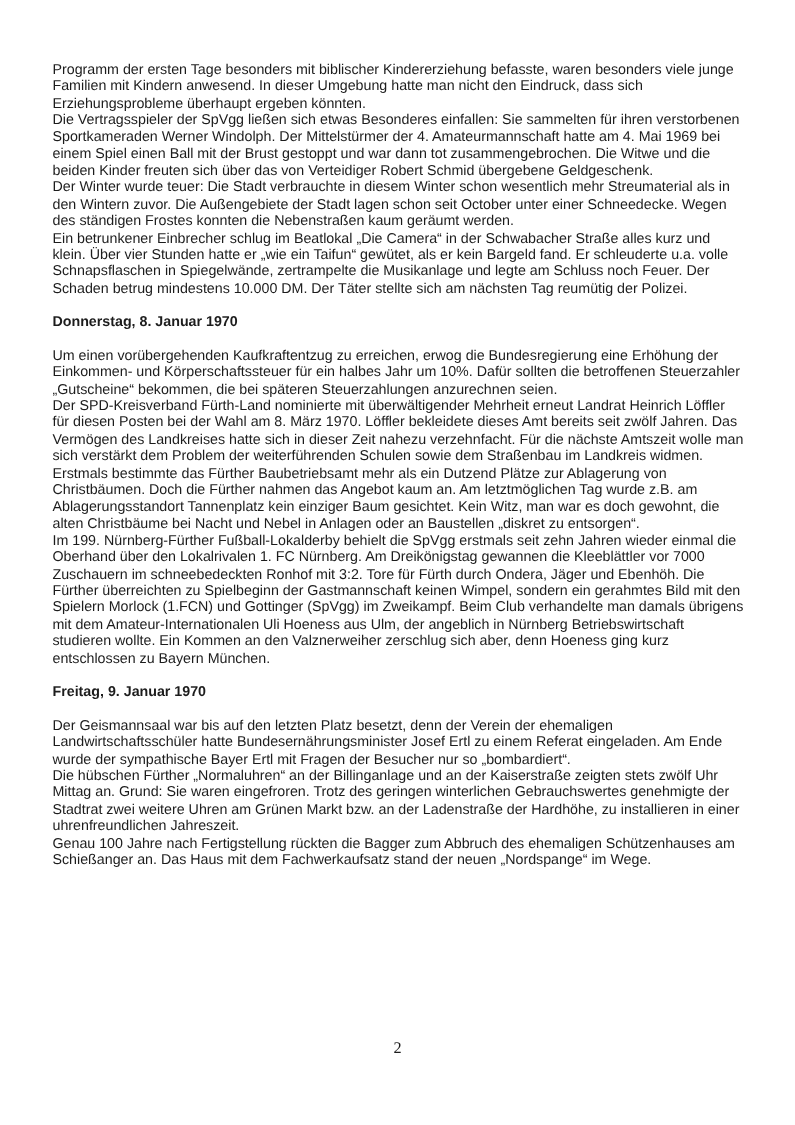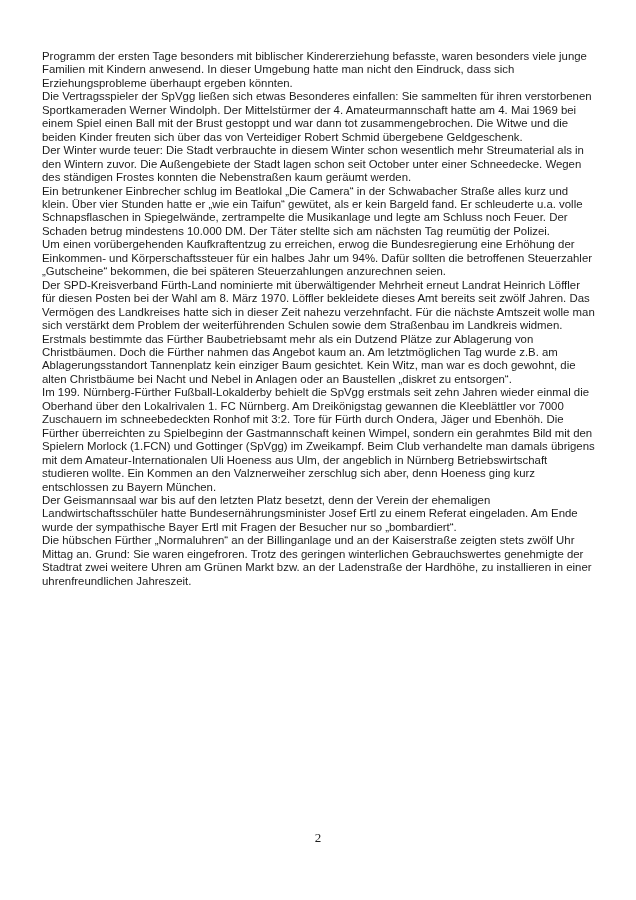--- a/index.html
+++ b/index.html
@@ -53,21 +53,24 @@
 </style>
 </head>
 <body style="background: rgb(255, 255, 255);">
 
 <div class="page" style="color: rgb(28, 28, 28);">
   <div class="doc-body">
       <p>Programm der ersten Tage besonders mit biblischer Kindererziehung befasste, waren besonders viele junge Familien mit Kindern anwesend. In dieser Umgebung hatte man nicht den Eindruck, dass sich Erziehungsprobleme überhaupt ergeben könnten.</p>
       <p>Die Vertragsspieler der SpVgg ließen sich etwas Besonderes einfallen: Sie sammelten für ihren verstorbenen Sportkameraden Werner Windolph. Der Mittelstürmer der 4. Amateurmannschaft hatte am 4. Mai 1969 bei einem Spiel einen Ball mit der Brust gestoppt und war dann tot zusammengebrochen. Die Witwe und die beiden Kinder freuten sich über das von Verteidiger Robert Schmid übergebene Geldgeschenk.</p>
       <p>Der Winter wurde teuer: Die Stadt verbrauchte in diesem Winter schon wesentlich mehr Streumaterial als in den Wintern zuvor. Die Außengebiete der Stadt lagen schon seit October unter einer Schneedecke. Wegen des ständigen Frostes konnten die Nebenstraßen kaum geräumt werden.</p>
       <p>Ein betrunkener Einbrecher schlug im Beatlokal „Die Camera“ in der Schwabacher Straße alles kurz und klein. Über vier Stunden hatte er „wie ein Taifun“ gewütet, als er kein Bargeld fand. Er schleuderte u.a. volle Schnapsflaschen in Spiegelwände, zertrampelte die Musikanlage und legte am Schluss noch Feuer. Der Schaden betrug mindestens 10.000 DM. Der Täter stellte sich am nächsten Tag reumütig der Polizei.</p>
-      <p>Um einen vorübergehenden Kaufkraftentzug zu erreichen, erwog die Bundesregierung eine Erhöhung der Einkommen- und Körperschaftssteuer für ein halbes Jahr um 94%. Dafür sollten die betroffenen Steuerzahler „Gutscheine“ bekommen, die bei späteren Steuerzahlungen anzurechnen seien.</p>
+      <h2>Donnerstag, 8. Januar 1970</h2>
+      <p>Um einen vorübergehenden Kaufkraftentzug zu erreichen, erwog die Bundesregierung eine Erhöhung der Einkommen- und Körperschaftssteuer für ein halbes Jahr um 10%. Dafür sollten die betroffenen Steuerzahler „Gutscheine“ bekommen, die bei späteren Steuerzahlungen anzurechnen seien.</p>
       <p>Der SPD-Kreisverband Fürth-Land nominierte mit überwältigender Mehrheit erneut Landrat Heinrich Löffler für diesen Posten bei der Wahl am 8. März 1970. Löffler bekleidete dieses Amt bereits seit zwölf Jahren. Das Vermögen des Landkreises hatte sich in dieser Zeit nahezu verzehnfacht. Für die nächste Amtszeit wolle man sich verstärkt dem Problem der weiterführenden Schulen sowie dem Straßenbau im Landkreis widmen.</p>
       <p>Erstmals bestimmte das Fürther Baubetriebsamt mehr als ein Dutzend Plätze zur Ablagerung von Christbäumen. Doch die Fürther nahmen das Angebot kaum an. Am letztmöglichen Tag wurde z.B. am Ablagerungsstandort Tannenplatz kein einziger Baum gesichtet. Kein Witz, man war es doch gewohnt, die alten Christbäume bei Nacht und Nebel in Anlagen oder an Baustellen „diskret zu entsorgen“.</p>
       <p>Im 199. Nürnberg-Fürther Fußball-Lokalderby behielt die SpVgg erstmals seit zehn Jahren wieder einmal die Oberhand über den Lokalrivalen 1. FC Nürnberg. Am Dreikönigstag gewannen die Kleeblättler vor 7000 Zuschauern im schneebedeckten Ronhof mit 3:2. Tore für Fürth durch Ondera, Jäger und Ebenhöh. Die Fürther überreichten zu Spielbeginn der Gastmannschaft keinen Wimpel, sondern ein gerahmtes Bild mit den Spielern Morlock (1.FCN) und Gottinger (SpVgg) im Zweikampf. Beim Club verhandelte man damals übrigens mit dem Amateur-Internationalen Uli Hoeness aus Ulm, der angeblich in Nürnberg Betriebswirtschaft studieren wollte. Ein Kommen an den Valznerweiher zerschlug sich aber, denn Hoeness ging kurz entschlossen zu Bayern München.</p>
+      <h2>Freitag, 9. Januar 1970</h2>
       <p>Der Geismannsaal war bis auf den letzten Platz besetzt, denn der Verein der ehemaligen Landwirtschaftsschüler hatte Bundesernährungsminister Josef Ertl zu einem Referat eingeladen. Am Ende wurde der sympathische Bayer Ertl mit Fragen der Besucher nur so „bombardiert“.</p>
       <p>Die hübschen Fürther „Normaluhren“ an der Billinganlage und an der Kaiserstraße zeigten stets zwölf Uhr Mittag an. Grund: Sie waren eingefroren. Trotz des geringen winterlichen Gebrauchswertes genehmigte der Stadtrat zwei weitere Uhren am Grünen Markt bzw. an der Ladenstraße der Hardhöhe, zu installieren in einer uhrenfreundlichen Jahreszeit.</p>
+      <p>Genau 100 Jahre nach Fertigstellung rückten die Bagger zum Abbruch des ehemaligen Schützenhauses am Schießanger an. Das Haus mit dem Fachwerkaufsatz stand der neuen „Nordspange“ im Wege.</p>
     </div>
   <div class="page-number">2</div>
 </div>
 
 </body></html>

